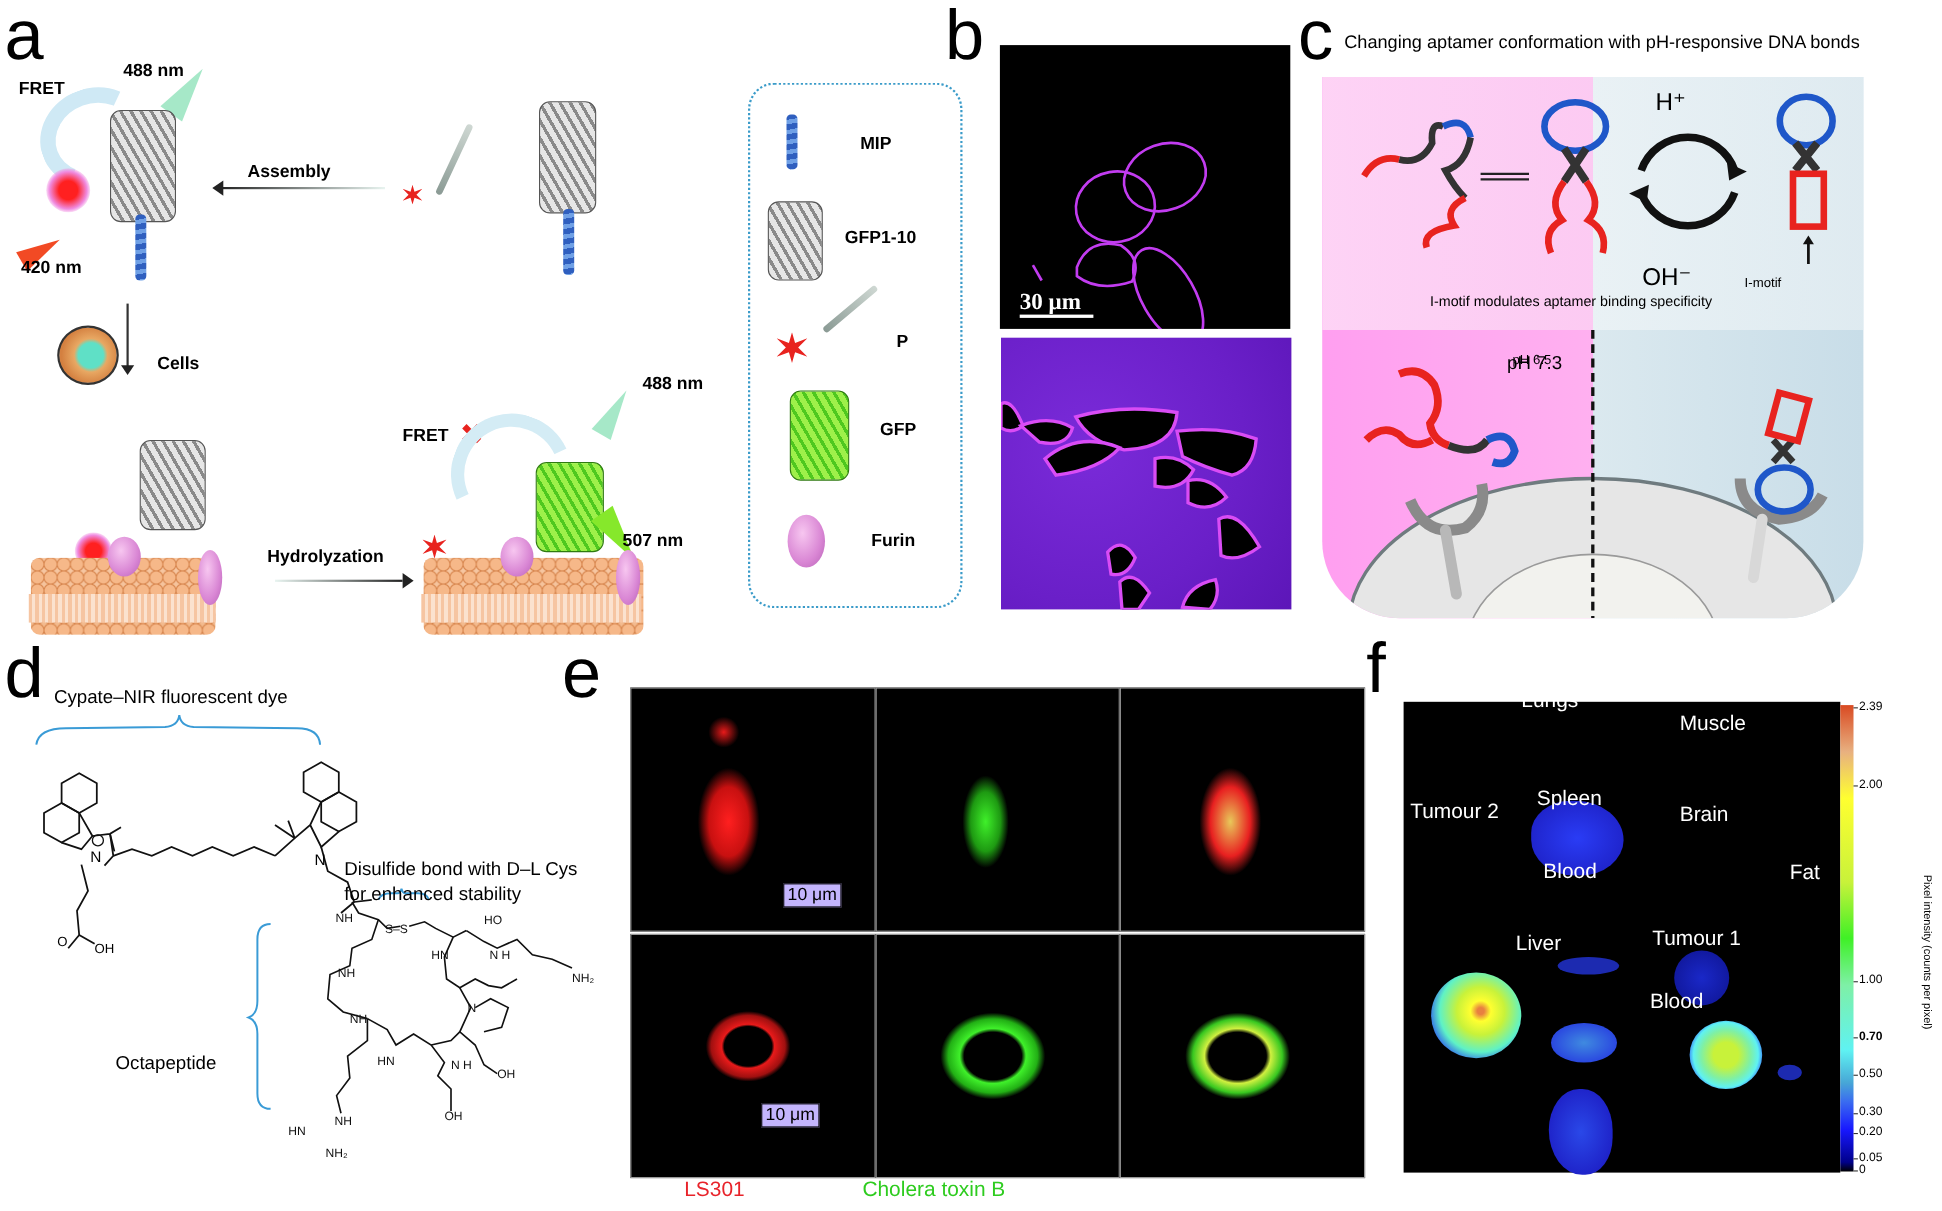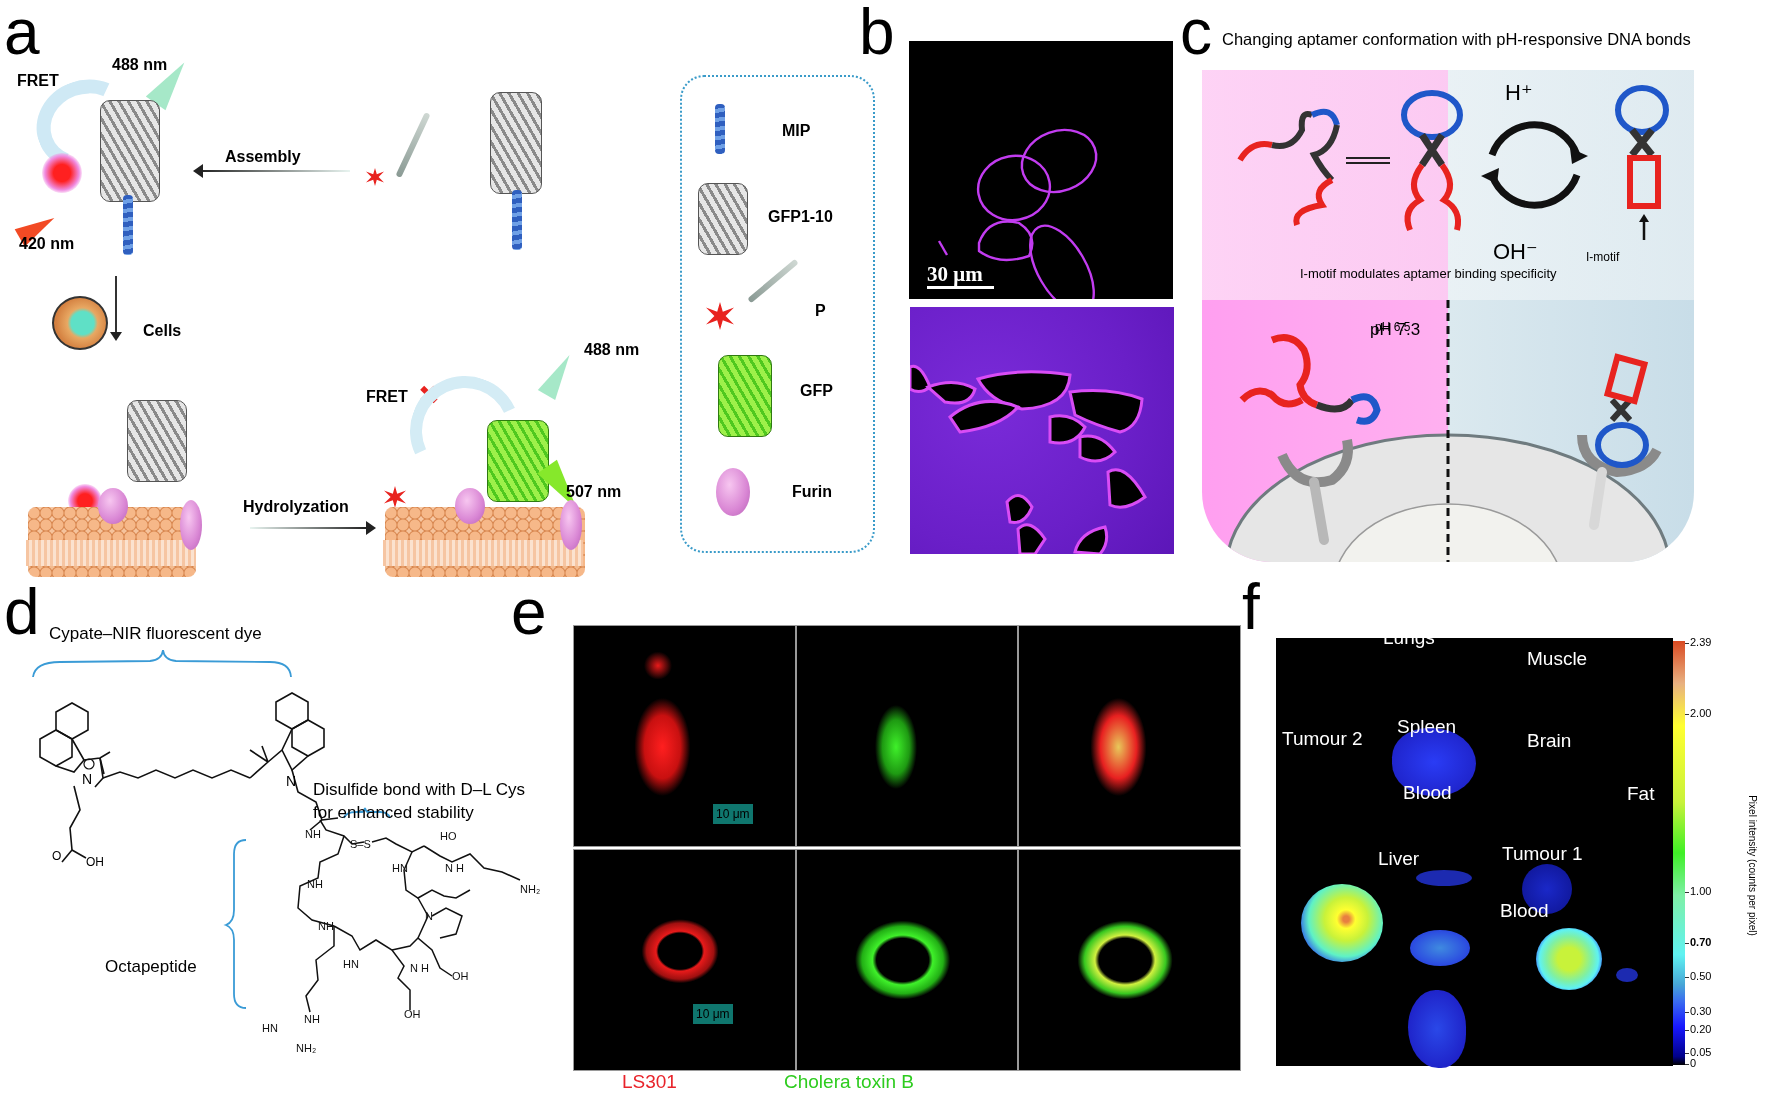--- a/index.html
+++ b/index.html
@@ -30,21 +30,21 @@
   
   .c-frame { position: absolute; left: 1202px; top: 70px; width: 492px; height: 492px;
     border-radius: 0 0 70px 70px; overflow: hidden;
     background: linear-gradient(90deg, #ff9ff0 0%, #ffb0f0 50%, #dbe9ef 50%, #c8dde8 100%); }
   .c-frame-top { position: absolute; left: 0; top: 0; width: 100%; height: 230px;
     background: linear-gradient(90deg, #fde4f7 0%, #fbd3f3 50%, #eef4f7 50%, #e6eff3 100%); opacity: 0.75; }
 
   
   .e-grid { position: absolute; left: 573px; top: 625px; width: 668px; height: 446px; }
   .e-cell { position: absolute; background: #000; box-sizing: border-box; border: 1px solid #9a9a9a; }
-  .scalebox { position: absolute; background: #0f766e; border: 1px solid #000; font-size: 12px; padding: 0 3px; line-height: 20px; }
+  .scalebox { position: absolute; background: #c4b5fd; border: 1px solid #000; font-size: 16px; padding: 0 3px; line-height: 20px; }
 
   
   .f-img { position: absolute; left: 1276px; top: 638px; width: 397px; height: 428px; background: #000; }
   .f-cbar { position: absolute; left: 1673px; top: 641px; width: 12px; height: 424px;
     background: linear-gradient(to top, #000000 0%, #00008a 2%, #1818ff 9%, #3a6cf0 15%, #47a6d6 19%, #5ff2f2 26%, #7ef0a6 40%, #3ff026 50%, #c8f23a 62%, #ffff30 80%, #e8b080 90%, #d94a22 100%); }
   .tick { position: absolute; font-size: 11px; left: 1690px; color: #000; }
   .tick::before { content: ""; position: absolute; left: -5px; top: 7px; width: 4px; height: 1px; background: #333; }
   .organ { position: absolute; color: #fff; font-size: 19px; }
 </style>
 </head>

